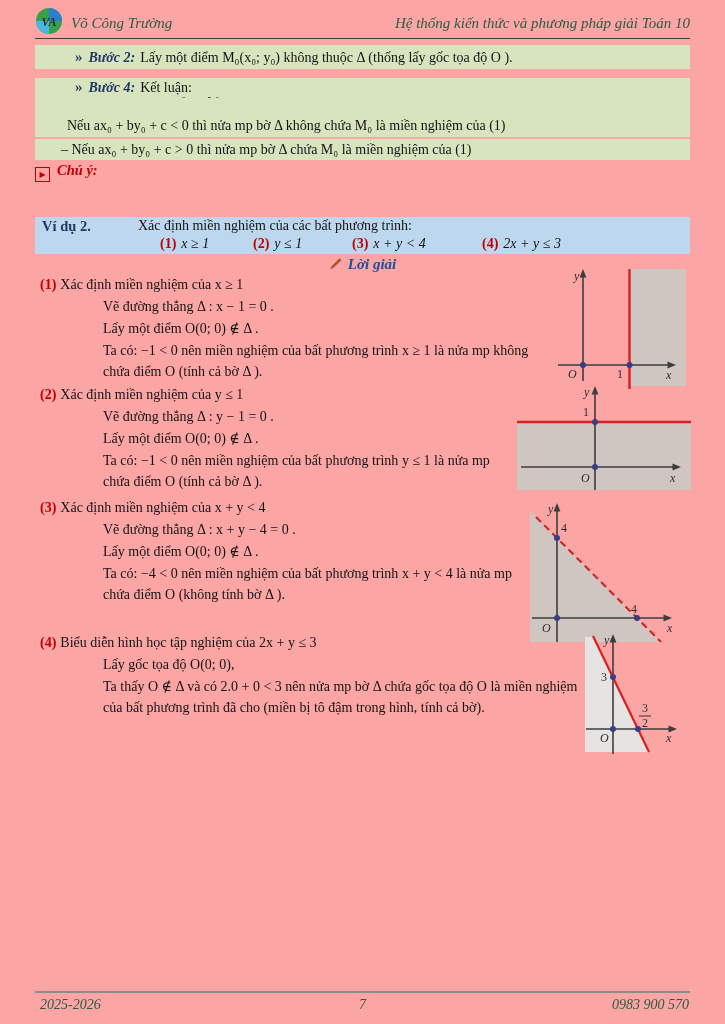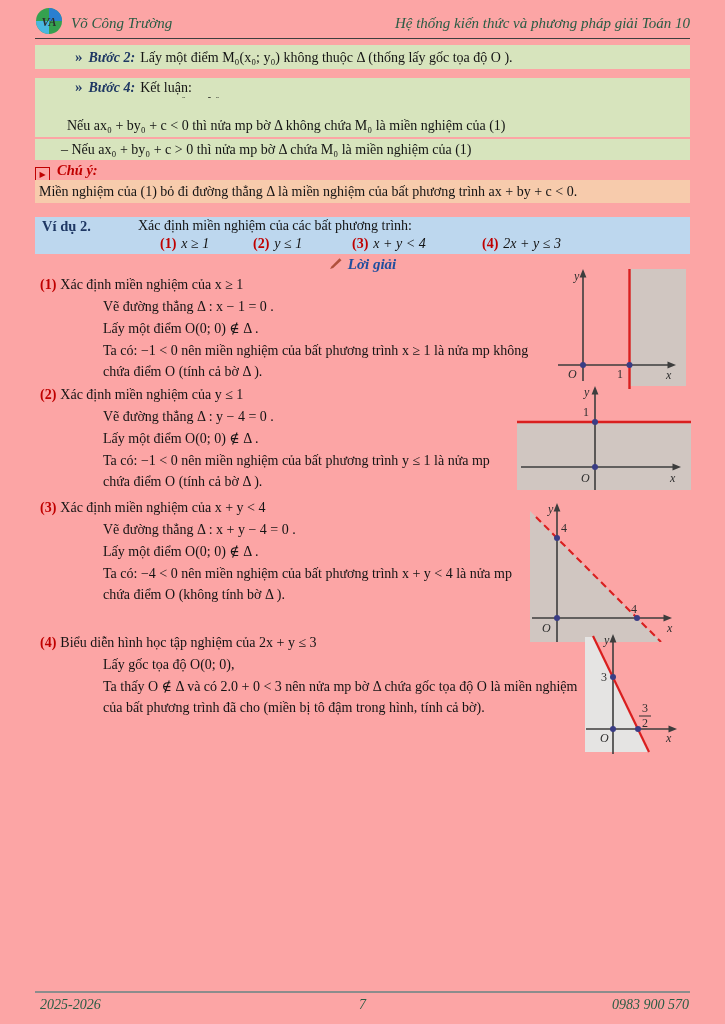--- a/index.html
+++ b/index.html
@@ -106,23 +106,20 @@
   <div class="band b4">
     <span><span>Nếu </span><span class="m">ax₀ + by₀ + c</span><span> &lt; 0 thì nửa </span><span class="m">mp</span><span> bờ </span><span class="m">Δ</span><span> không chứa </span><span class="m">M₀</span><span> là miền nghiệm của (1)</span></span>
   </div>
   <div class="band b5">
     <span><span>– Nếu </span><span class="m">ax₀ + by₀ + c</span><span> &gt; 0 thì nửa </span><span class="m">mp</span><span> bờ </span><span class="m">Δ</span><span> chứa </span><span class="m">M₀</span><span> là miền nghiệm của (1)</span></span>
   </div>
 
   <div class="note-row">
     <span class="note-icon-box">▶</span><span class="note-label">Chú ý:</span>
   </div>
-  <div class="band note-band">
-    <span><span>Miền nghiệm của (1) bỏ đi đường thẳng </span><span class="m">Δ</span><span> là miền nghiệm của bất phương trình </span><span class="m">ax + by + c</span><span> &lt; 0.</span></span>
-  </div>
 
   <div class="example-band">
     <span class="ex-label">Ví dụ  2.</span>
     <span class="ex-prompt">Xác định miền nghiệm của các bất phương trình:</span>
     <span class="ex-item it1"><span class="ex-num">(1)</span><span class="ex-expr">x ≥ 1</span></span>
     <span class="ex-item it2"><span class="ex-num">(2)</span><span class="ex-expr">y ≤ 1</span></span>
     <span class="ex-item it3"><span class="ex-num">(3)</span><span class="ex-expr">x + y &lt; 4</span></span>
     <span class="ex-item it4"><span class="ex-num">(4)</span><span class="ex-expr">2x + y ≤ 3</span></span>
   </div>
 
@@ -151,21 +148,21 @@
     <circle class="dot" cx="73.5" cy="96" r="3"></circle>
     <text class="lbl-i" x="18" y="11">y</text>
     <text class="lbl-i" x="110" y="110">x</text>
     <text class="lbl-i" x="12" y="109">O</text>
     <text x="61" y="109">1</text>
   </svg>
 
   <section class="part part2">
     <div class="p-title"><span class="pnum">(2)</span><span><span>Xác định miền nghiệm của </span><span class="m">y ≤ 1</span></span></div>
     <div class="p-body">
-      <div class="p-line"><span>Vẽ đường thẳng </span><span class="m">Δ : y − 4 = 0</span><span> .</span></div>
+      <div class="p-line"><span>Vẽ đường thẳng </span><span class="m">Δ : y − 1 = 0</span><span> .</span></div>
       <div class="p-line"><span>Lấy một điểm </span><span class="m">O(0; 0) ∉ Δ</span><span> .</span></div>
       <div class="p-line"><span>Ta có: </span><span class="m">−1 &lt; 0</span><span> nên miền nghiệm của bất phương trình </span><span class="m">y ≤ 1</span><span> là nửa </span><span class="m">mp</span><span> chứa điểm </span><span class="m">O</span><span> (tính cả bờ </span><span class="m">Δ</span><span> ).</span></div>
     </div>
   </section>
   <svg class="fig fig2" width="174" height="104" viewBox="0 0 174 104">
     <rect class="shade" x="0" y="36" width="174" height="68"></rect>
     <line class="axis" x1="78" y1="6" x2="78" y2="104"></line>
     <path class="ah" d="M78,0 L74.6,8.5 L81.4,8.5 Z"></path>
     <line class="axis" x1="4" y1="81" x2="158" y2="81"></line>
     <path class="ah" d="M164,81 L155.5,77.6 L155.5,84.4 Z"></path>

